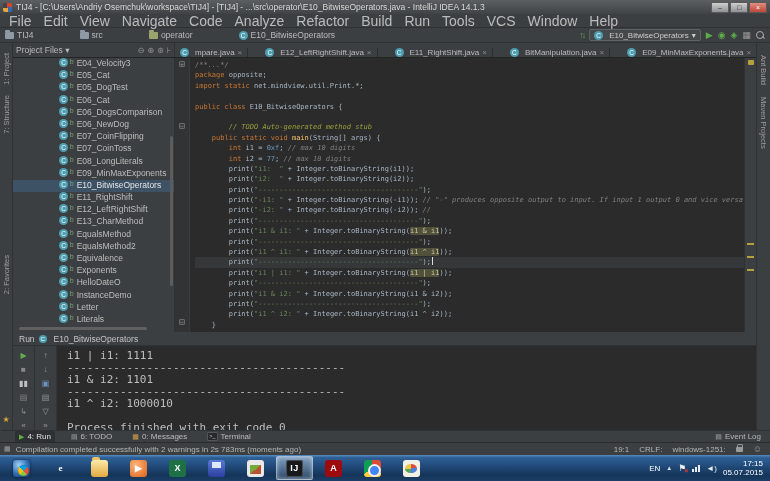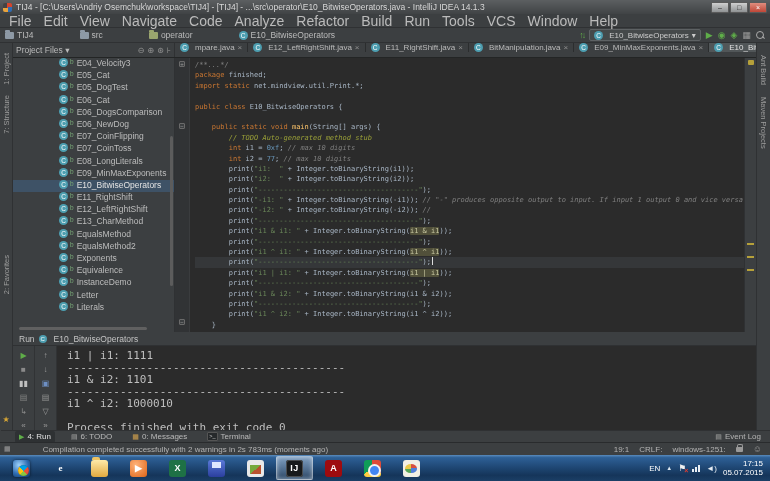--- a/index.html
+++ b/index.html
@@ -45,21 +45,21 @@
   .search-glass::before{content:"";position:absolute;left:0;top:0;width:6px;height:6px;
     border:1px solid #aaa;border-radius:50%;}
   .search-glass::after{content:"";position:absolute;left:6px;top:6px;width:3px;height:1px;
     background:#aaa;transform:rotate(45deg);}
 
   
   .tabrow{height:15px;background:#3c3f41;display:flex;border-bottom:1px solid #232525;}
   .proj-head{width:175px;flex:0 0 auto;display:flex;align-items:center;padding-left:16px;
     font-size:8.5px;color:#bbbbbb;border-right:1px solid #2f3133;}
   .proj-head .hd-icons{margin-left:auto;display:flex;gap:3px;padding-right:3px;color:#9a9a9a;font-size:8px;}
-  #tabs{flex:1;display:flex;align-items:flex-start;overflow:hidden;}
+  #tabs{flex:1;display:flex;align-items:flex-end;overflow:hidden;gap:12px;}
   .tab{display:flex;align-items:center;gap:3px;padding:0 5px;font-size:8px;color:#bbbbbb;
     border-right:1px solid #2b2d2e;background:#3c3f41;white-space:nowrap;}
   .tab.active{background:#515658;color:#e0e0e0;}
   .tab .tx{color:#8f8f8f;font-size:8px;}
 
   
   .left-stripe{position:absolute;left:0;top:43px;width:13px;height:387px;background:#3c3f41;
     border-right:1px solid #2f3133;display:flex;flex-direction:column;align-items:center;z-index:4;}
   .vlab{writing-mode:vertical-rl;transform:rotate(180deg);font-size:7.5px;color:#9d9d9d;margin-top:10px;}
   .stripe-star{margin-top:auto;margin-bottom:6px;color:#d7a635;font-size:8px;}
@@ -117,21 +117,21 @@
   .bb{display:flex;align-items:center;gap:3px;margin-right:12px;height:12px;padding:0 4px;}
   .bb.active{background:#2e3133;border-radius:2px;color:#e0e0e0;}
   .bbi{font-size:7px;line-height:10px;}
   .bbi-run{color:#5fad49;} .bbi-todo{color:#9a9a9a;} .bbi-msg{color:#cc9d4c;}
   .bbi-term{background:#26292b;color:#cfcfcf;font-size:5.5px;padding:0 1px;border:1px solid #555;border-radius:1px;line-height:7px;}
   .event-log{margin-left:auto;margin-right:10px;display:flex;align-items:center;gap:3px;color:#b4b4b4;}
 
   
   .statusbar{position:absolute;left:0;top:442px;width:770px;height:13px;background:#3c3f41;
     border-top:1px solid #292b2d;display:flex;align-items:center;font-size:8px;color:#b4b4b4;
-    padding:0 8px 0 4px;z-index:5;gap:27px;}
+    padding:0 8px 0 4px;z-index:5;}
   .sb-right{margin-left:auto;display:flex;align-items:center;gap:10px;}
   .lock-ico{position:relative;width:7px;height:5px;background:#9a9a9a;border-radius:1px;display:inline-block;}
   .lock-ico::before{content:"";position:absolute;left:1px;top:-3px;width:4px;height:3px;
     border:1px solid #9a9a9a;border-bottom:none;border-radius:2px 2px 0 0;}
   .hector{color:#9a9a9a;font-size:9px;line-height:9px;}
 
   
   .taskbar{position:absolute;left:0;top:455px;width:770px;height:26px;
     background:linear-gradient(180deg,#5a8cbe 0%,#2e6096 10%,#1e4672 50%,#15355a 78%,#1b3f66 100%);
     display:flex;align-items:center;padding:0 3px;z-index:6;}
@@ -370,26 +370,31 @@
           <span>EqualsMethod</span>
         </div>
         <div class="trow">
           <span class="tico">C</span>
           <span class="tb">b</span>
           <span>EqualsMethod2</span>
         </div>
         <div class="trow">
           <span class="tico">C</span>
           <span class="tb">b</span>
+          <span>Equivalence</span>
+        </div>
+        <div class="trow">
+          <span class="tico">C</span>
+          <span class="tb">b</span>
           <span>Exponents</span>
         </div>
         <div class="trow">
           <span class="tico">C</span>
           <span class="tb">b</span>
-          <span>Equivalence</span>
+          <span>HelloDateO</span>
         </div>
         <div class="trow">
           <span class="tico">C</span>
           <span class="tb">b</span>
           <span>InstanceDemo</span>
         </div>
         <div class="trow">
           <span class="tico">C</span>
           <span class="tb">b</span>
           <span>Letter</span>
@@ -405,27 +410,27 @@
   </div>
 
   <div class="editor">
     <div class="gutter">
       <span class="fold" style="top:3px;">+</span>
       <span class="fold" style="top:65px;">−</span>
       <span class="fold" style="top:261px;">−</span>
     </div>
     <div id="code">
         <div class="code-line"><span class="c">/**...*/</span></div>
-        <div class="code-line"><span class="k">package </span><span class="p">finished;</span></div>
+        <div class="code-line"><span class="k">package </span><span class="p">opposite;</span></div>
         <div class="code-line"><span class="k">import static </span><span class="p">net.mindview.util.Print.*;</span></div>
         <div class="code-line"><span class="p"></span></div>
         <div class="code-line"><span class="k">public class </span><span class="p">E10_BitwiseOperators {</span></div>
         <div class="code-line"><span class="p"></span></div>
+        <div class="code-line"><span class="p">        </span><span class="t">// TODO Auto-generated method stub</span></div>
         <div class="code-line"><span class="p">    </span><span class="k">public static void </span><span class="f">main</span><span class="p">(String[] args) {</span></div>
-        <div class="code-line"><span class="p">        </span><span class="t">// TODO Auto-generated method stub</span></div>
         <div class="code-line"><span class="p">        </span><span class="k">int </span><span class="p">i1 = </span><span class="n">0xf</span><span class="p">; </span><span class="c">// max 10 digits</span></div>
         <div class="code-line"><span class="p">        </span><span class="k">int </span><span class="p">i2 = </span><span class="n">77</span><span class="p">; </span><span class="c">// max 10 digits</span></div>
         <div class="code-line"><span class="p">        print(</span><span class="s">"i1:  "</span><span class="p"> + Integer.toBinaryString(i1));</span></div>
         <div class="code-line"><span class="p">        print(</span><span class="s">"i2:  "</span><span class="p"> + Integer.toBinaryString(i2));</span></div>
         <div class="code-line"><span class="p">        print(</span><span class="s">"--------------------------------------"</span><span class="p">);</span></div>
         <div class="code-line"><span class="p">        print(</span><span class="s">"-i1: "</span><span class="p"> + Integer.toBinaryString(-i1)); </span><span class="c">// "-" produces opposite output to input. If input 1 output 0 and vice versa.</span></div>
         <div class="code-line"><span class="p">        print(</span><span class="s">"-i2: "</span><span class="p"> + Integer.toBinaryString(-i2)); </span><span class="c">//</span></div>
         <div class="code-line"><span class="p">        print(</span><span class="s">"--------------------------------------"</span><span class="p">);</span></div>
         <div class="code-line"><span class="p">        print(</span><span class="s">"i1 &amp; i1: "</span><span class="p"> + Integer.toBinaryString(</span><span class="h">i1 &amp; i1</span><span class="p">));</span></div>
         <div class="code-line"><span class="p">        print(</span><span class="s">"--------------------------------------"</span><span class="p">);</span></div>

